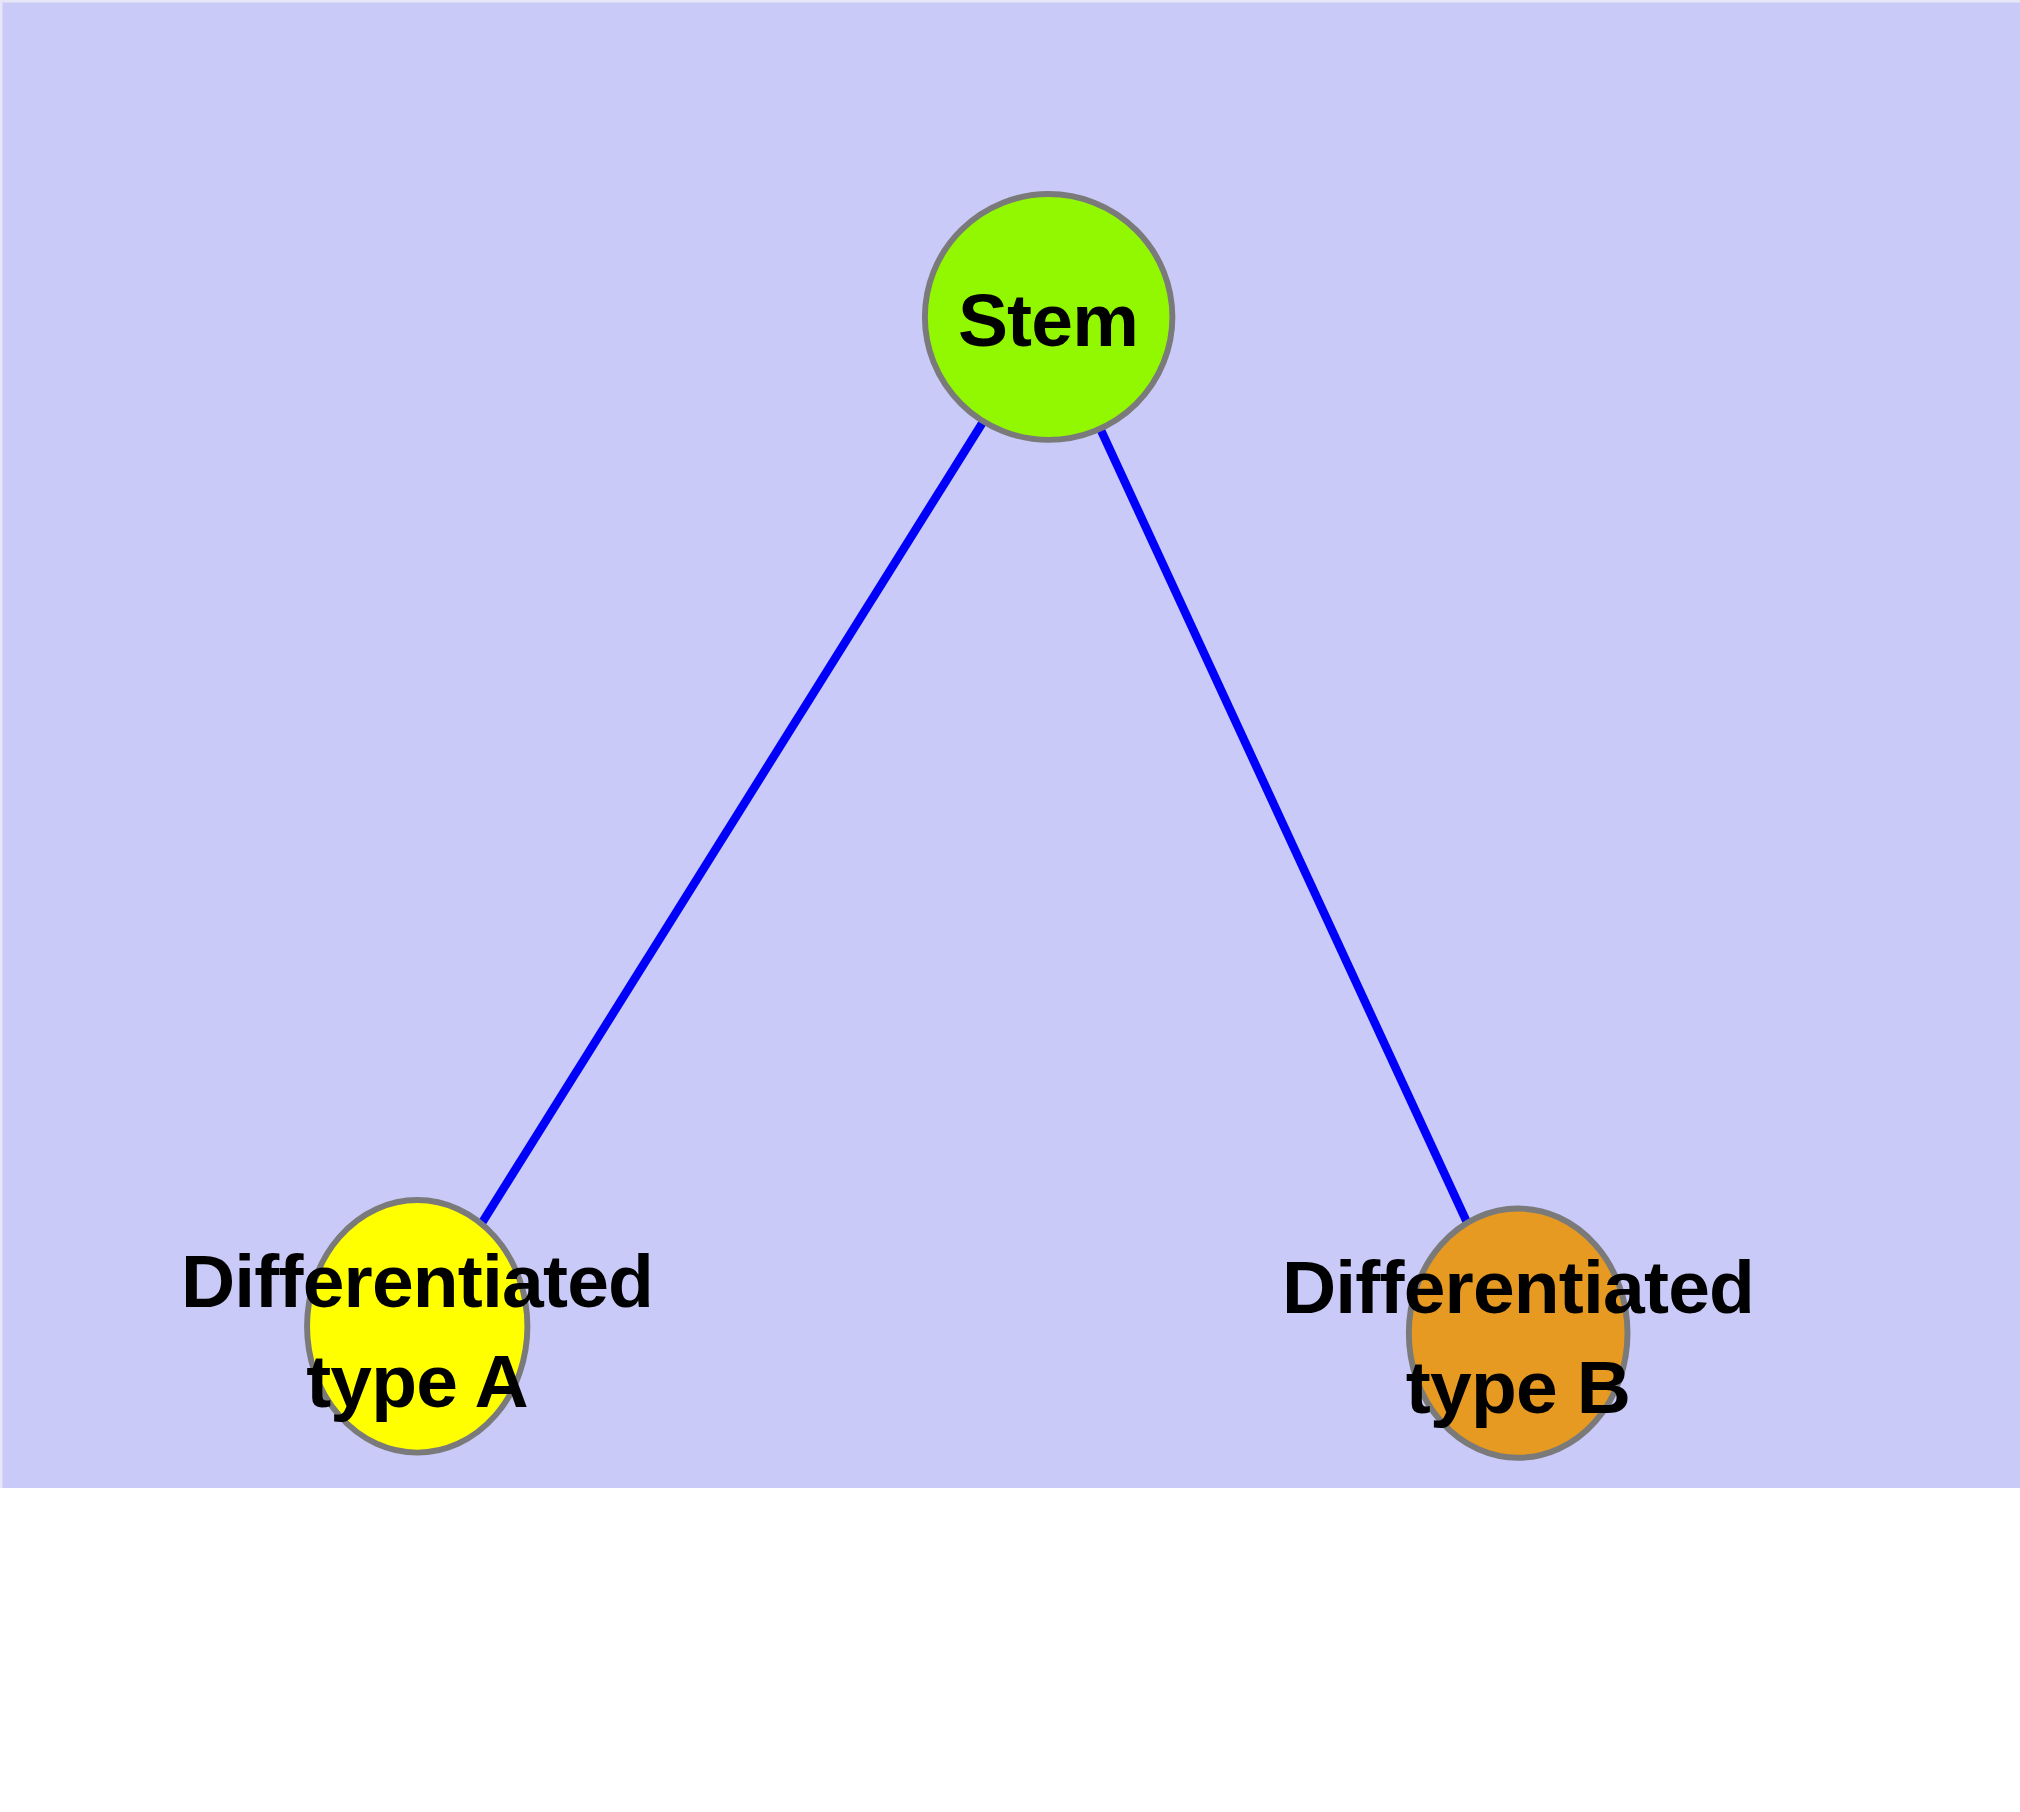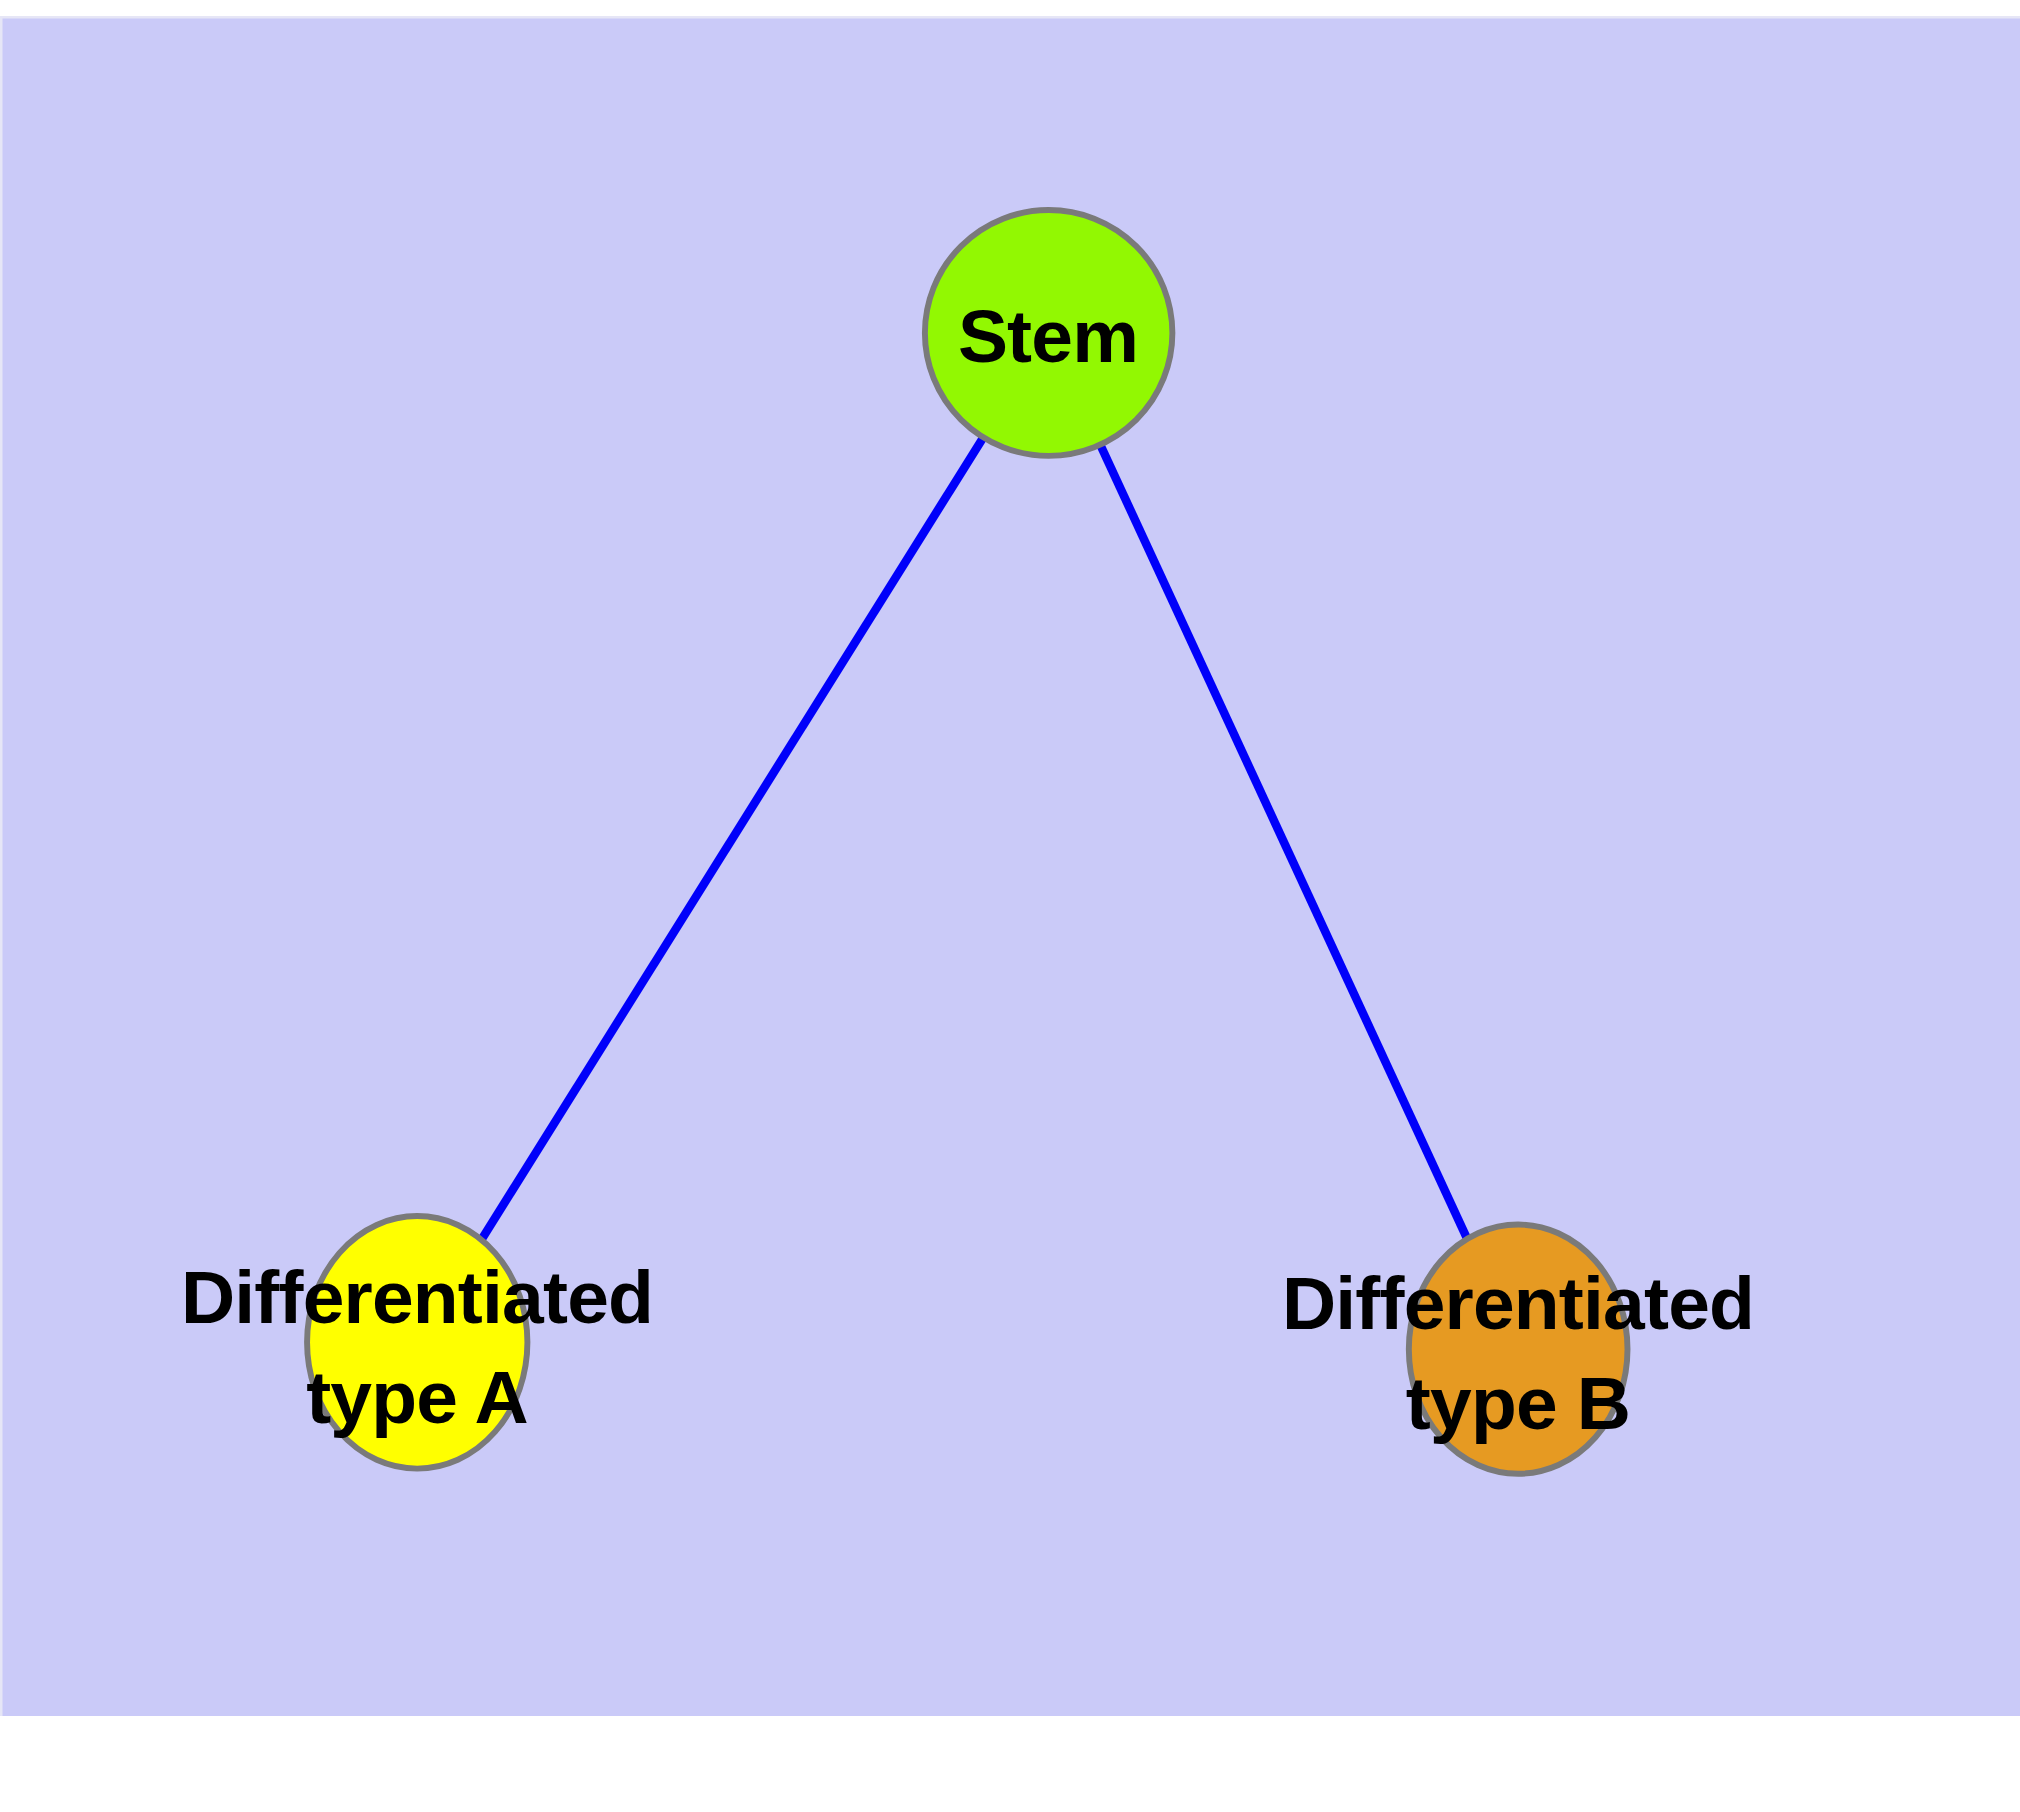--- a/index.html
+++ b/index.html
@@ -3,25 +3,24 @@
 <meta charset="utf-8">
 <style>
   html, body {
     margin: 0;
     padding: 0;
     background: #ffffff;
   }
   .stage {
     position: relative;
     width: 2021px;
-    height: 1700px;
+    height: 1488px;
     overflow: hidden;
     box-shadow: inset 2.5px 2.5px 0 #e6e6f6; 
     font-family: "Liberation Sans", "DejaVu Sans", sans-serif;
-    margin-top: 16px;
   }
   .stage svg {
     position: absolute;
     left: 0;
     top: 0;
     display: block;
   }
   .node-label {
     position: absolute;
     transform: translate(-50%, -50%);

